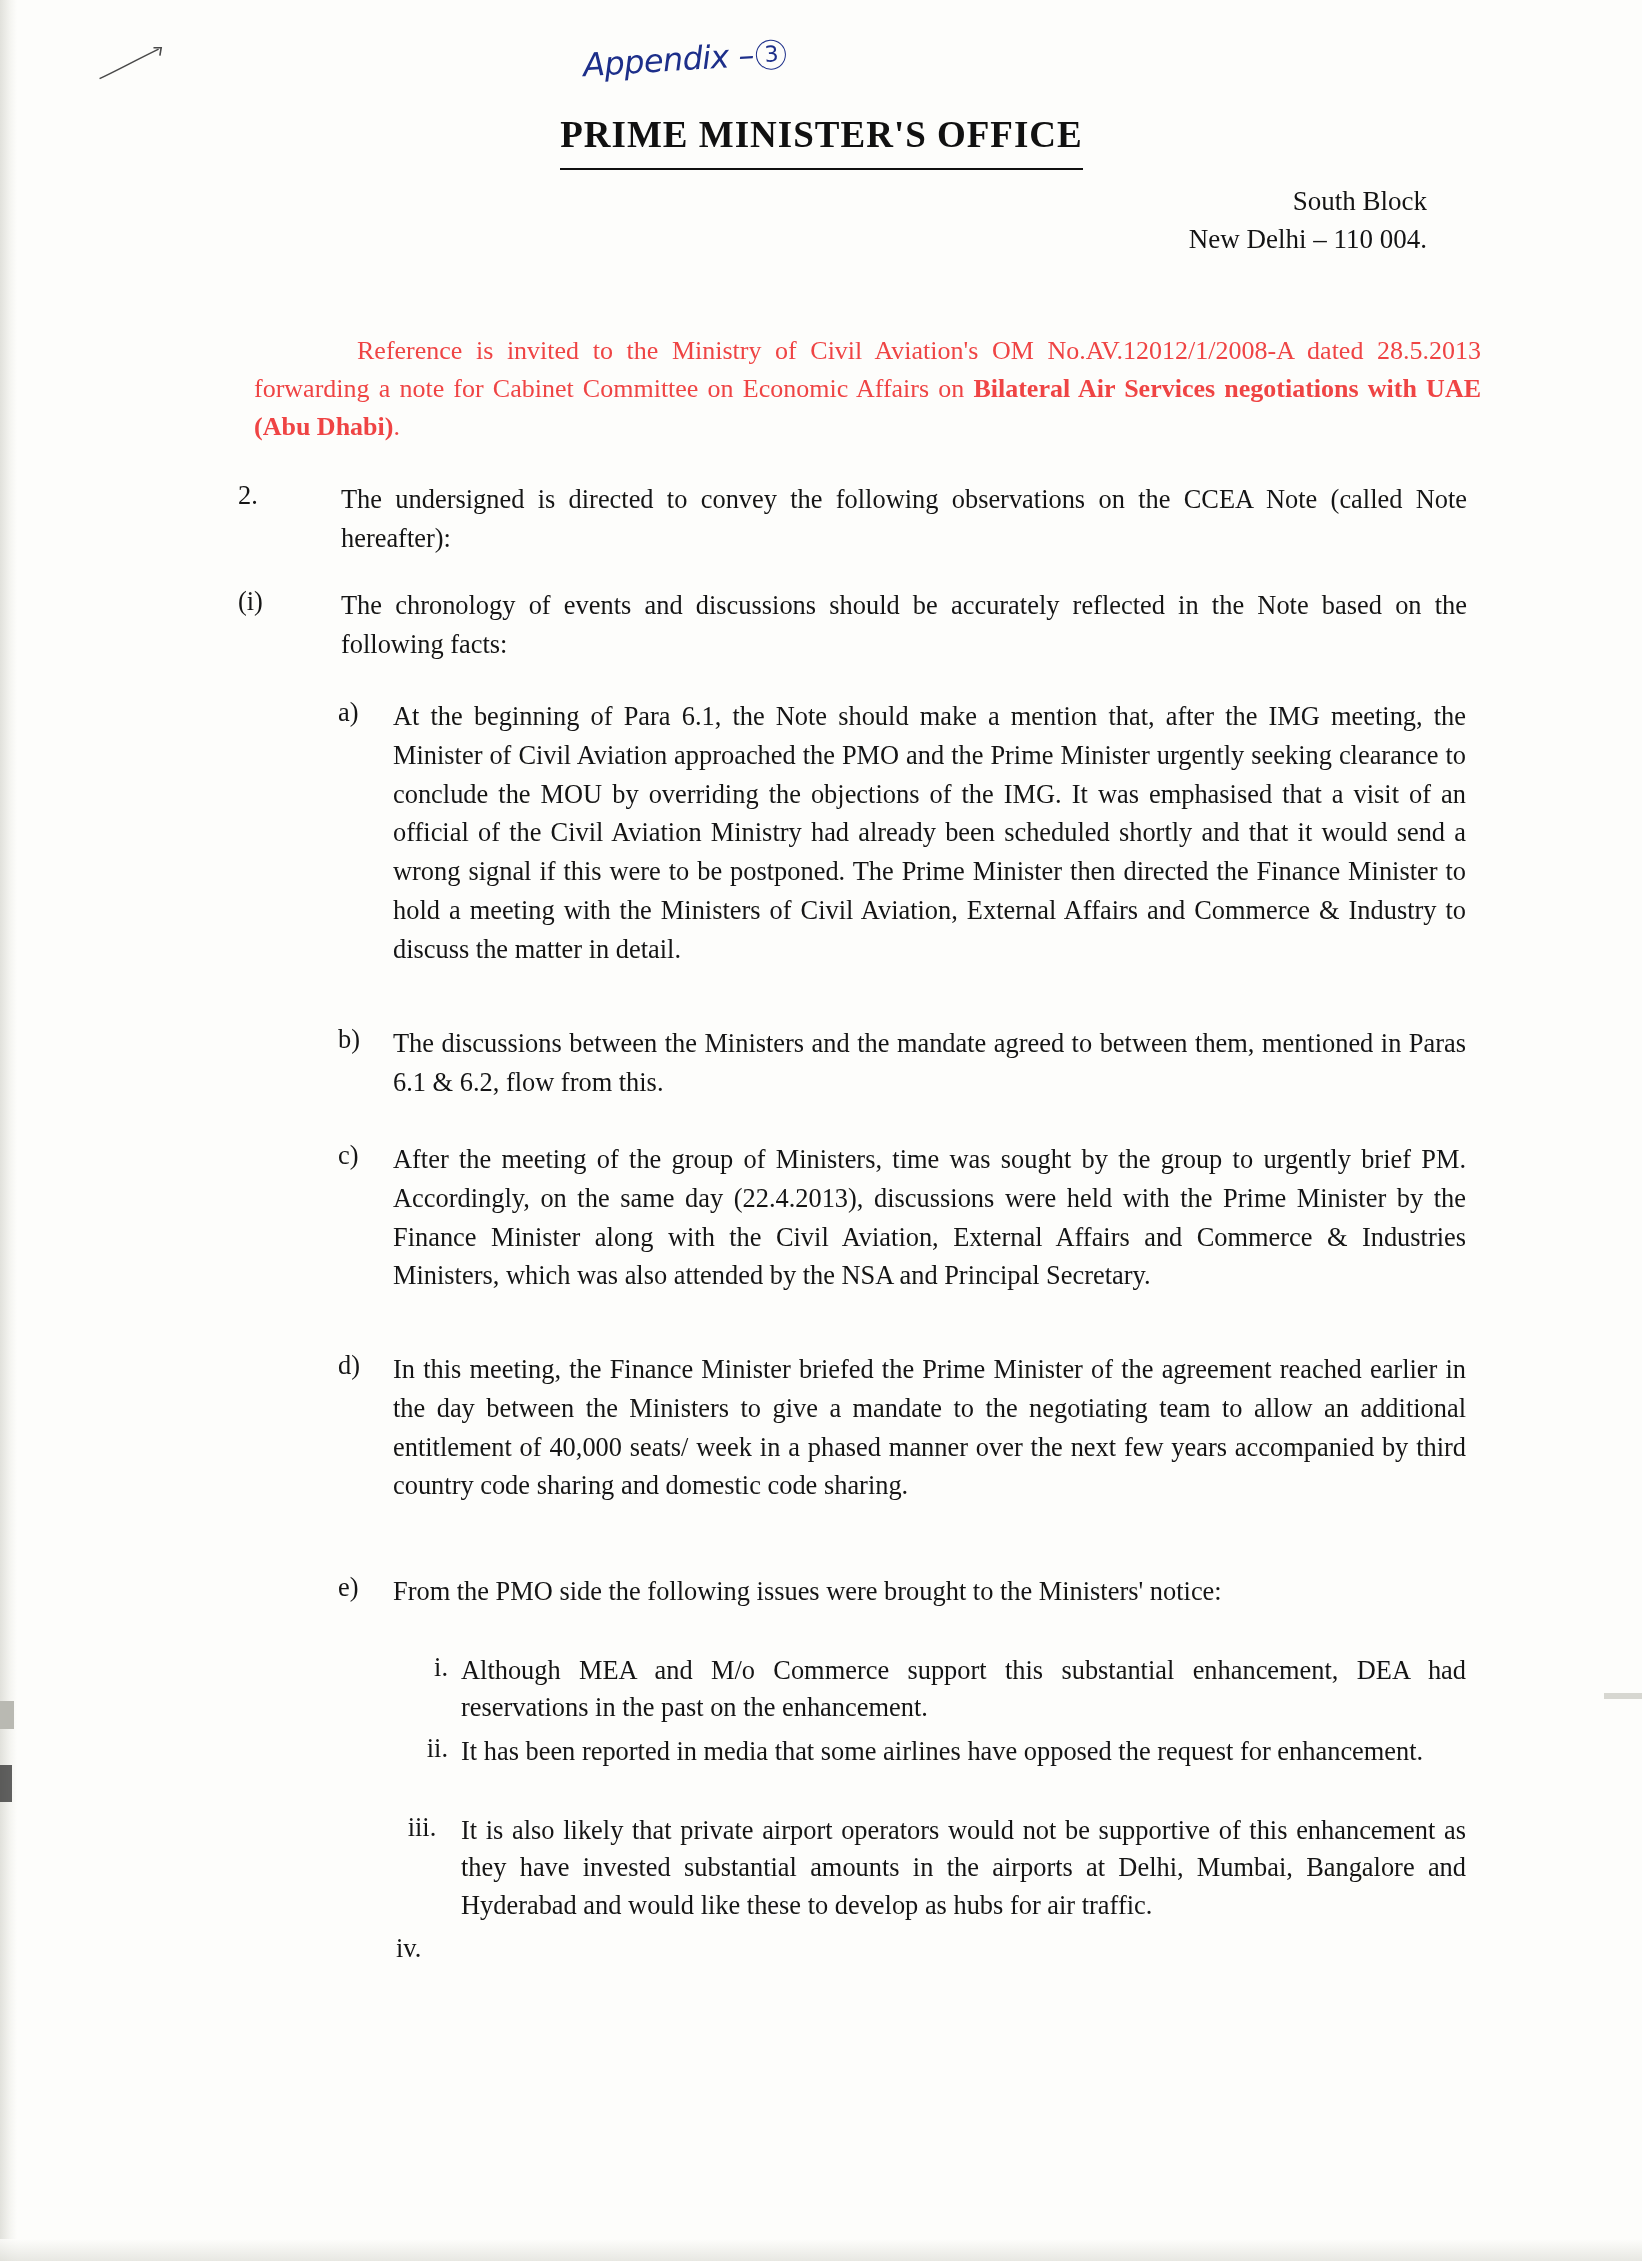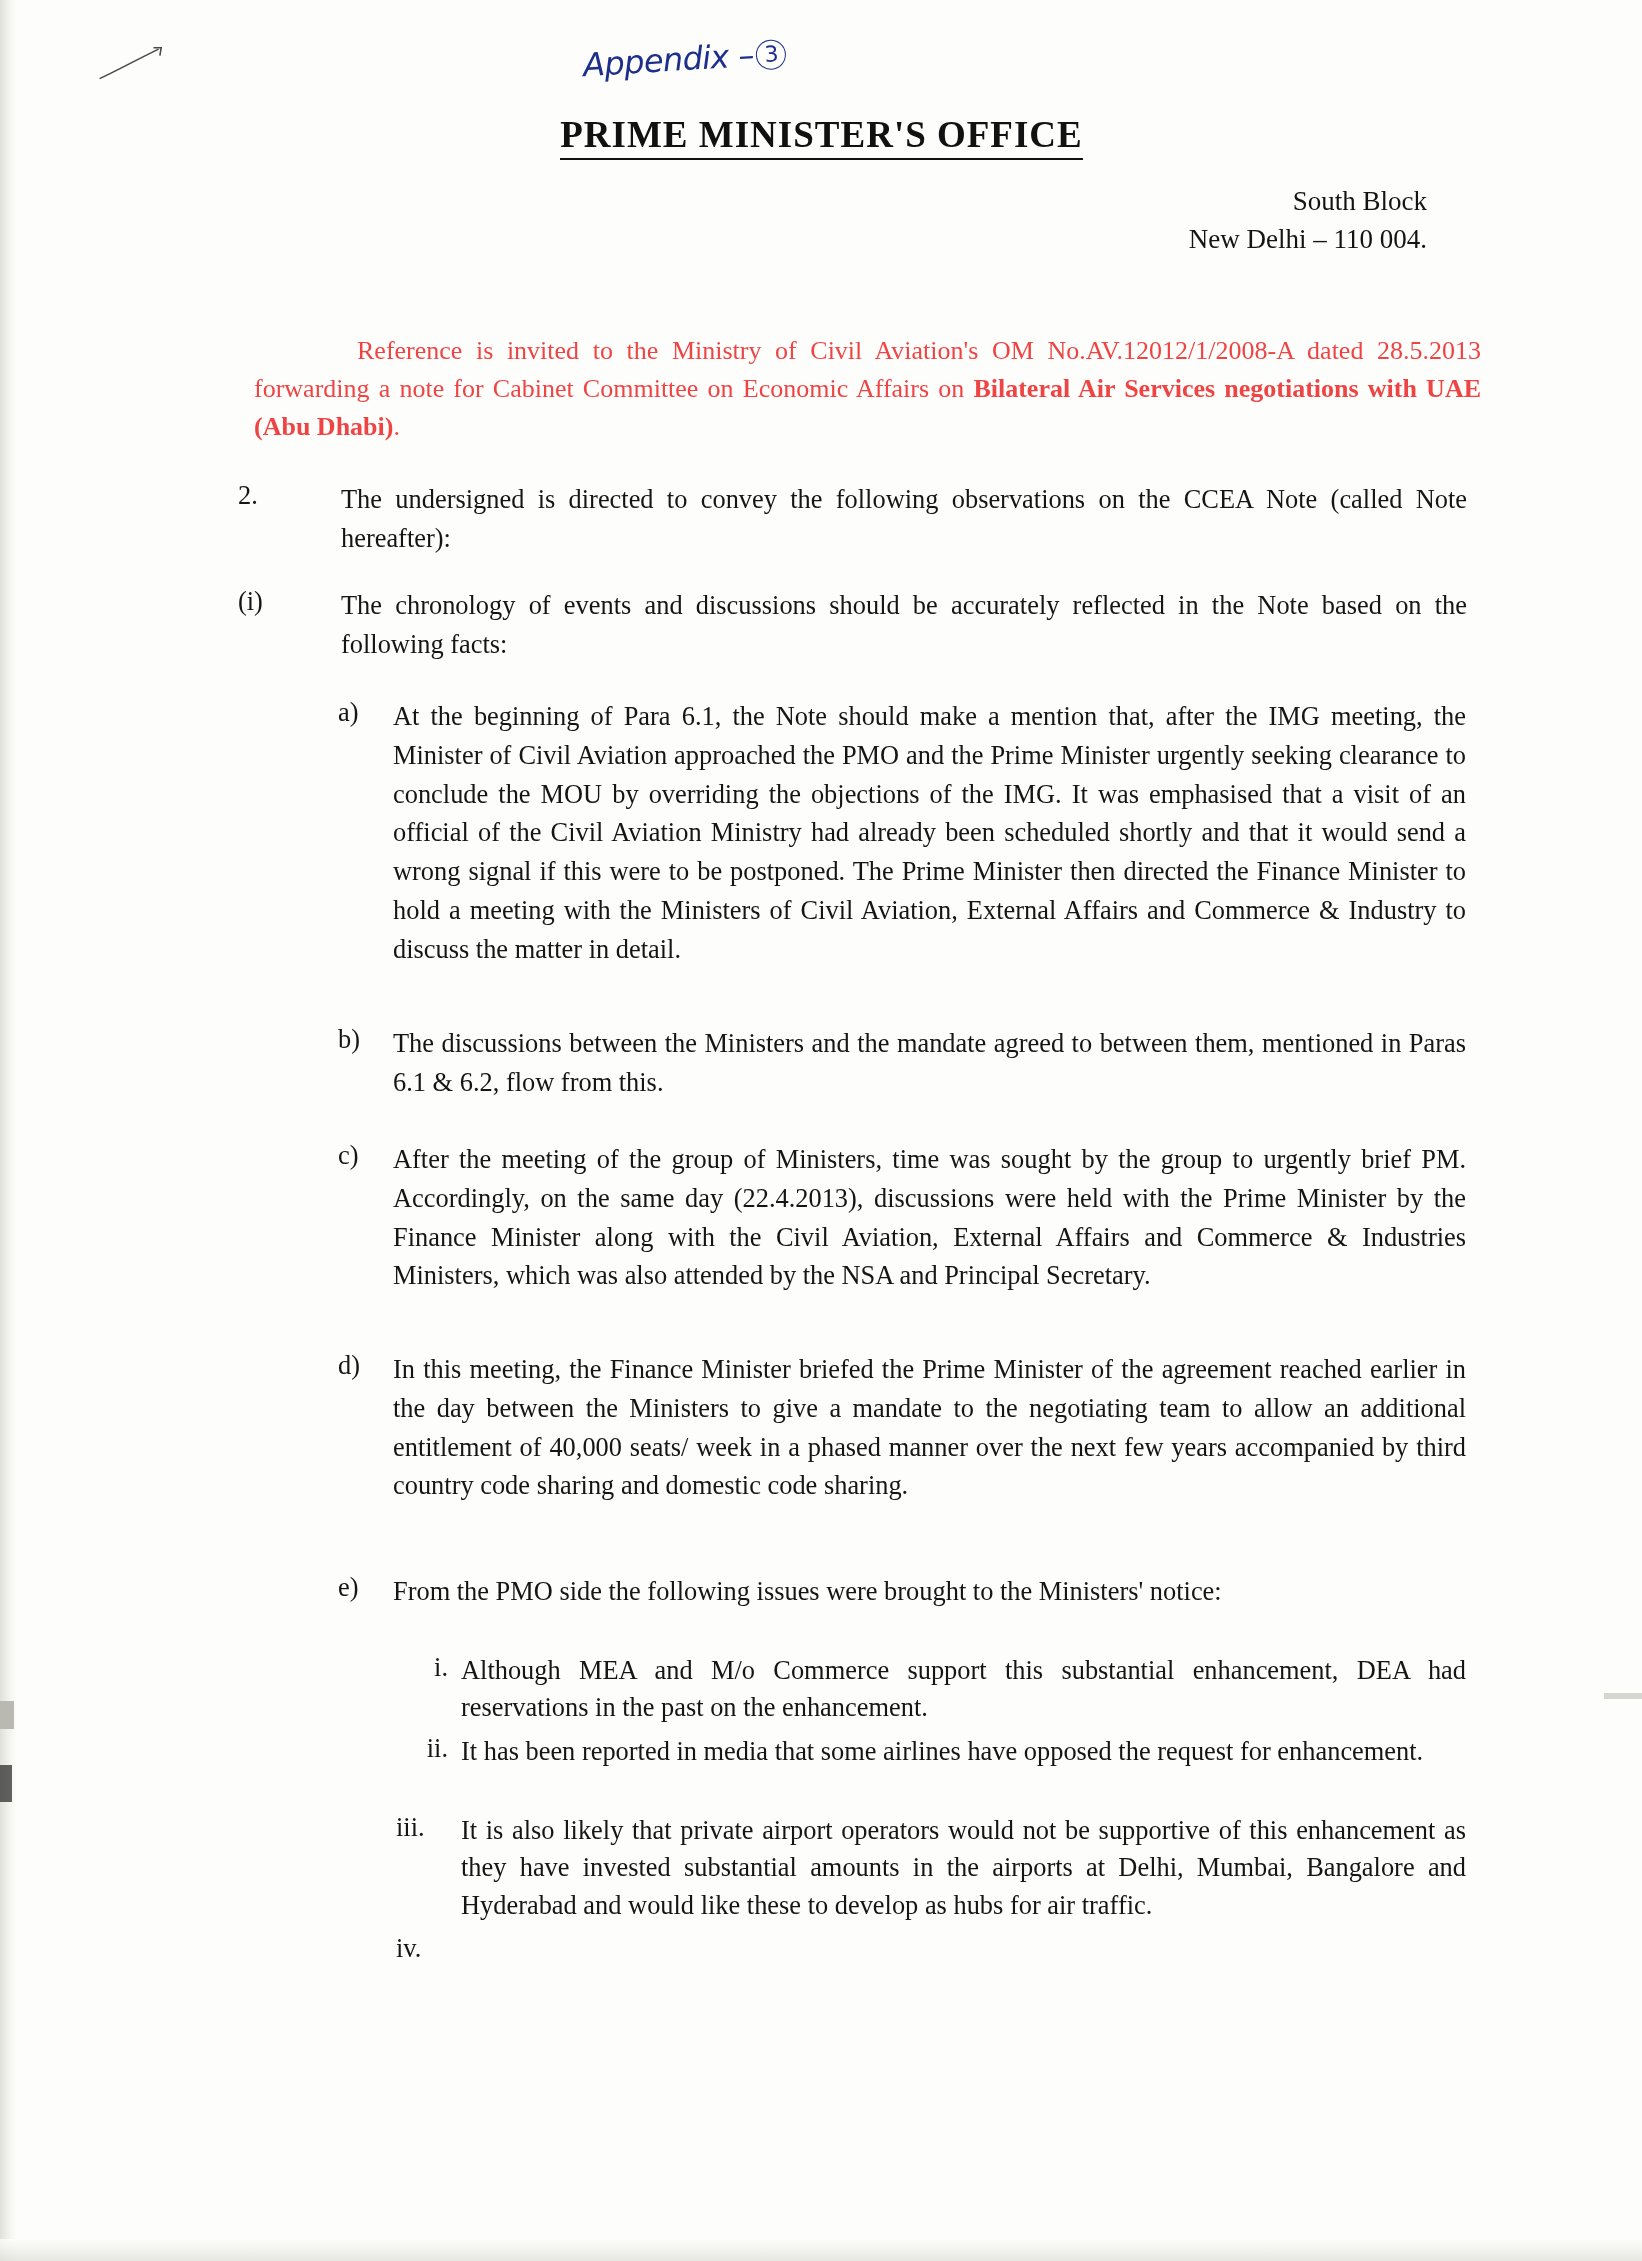--- a/index.html
+++ b/index.html
@@ -97,21 +97,21 @@
     top: 113px;
     width: 1643px;
     text-align: center;
     font-size: 37px;
     font-weight: bold;
     letter-spacing: 1px;
     color: #111;
   }
   .title span {
     border-bottom: 2.6px solid #111;
-    padding-bottom: 3px;
+    padding-bottom: 13px;
   }
 
   .addr {
     position: absolute;
     right: 216px;
     top: 182px;
     text-align: right;
     font-size: 27px;
     line-height: 1.42;
     color: #141414;
@@ -218,20 +218,20 @@
 
     <div class="marker" style="left:338px; top:1572px;">e)</div>
     <div class="lvl2" style="top:1572px;">From the PMO side the following issues were brought to the Ministers' notice:</div>
 
     <div class="marker" style="left:396px; top:1652px; width:52px; text-align:right;">i.</div>
     <div class="lvl3" style="top:1652px;">Although MEA and M/o Commerce support this substantial enhancement, DEA had reservations in the past on the enhancement.</div>
 
     <div class="marker" style="left:396px; top:1733px; width:52px; text-align:right;">ii.</div>
     <div class="lvl3" style="top:1733px;">It has been reported in media that some airlines have opposed the request for enhancement.</div>
 
-    <div class="marker" style="left:396px; top:1812px; width:52px; text-align:left;">iii.</div>
+    <div class="marker" style="left:396px; top:1812px; width:52px; text-align:center;">iii.</div>
     <div class="lvl3" style="top:1812px;">It is also likely that private airport operators would not be supportive of this enhancement as they have invested substantial amounts in the airports at Delhi, Mumbai, Bangalore and Hyderabad and would like these to develop as hubs for air traffic.</div>
 
     <div class="marker" style="left:396px; top:1933px; width:52px; ">iv.</div>
 
   </div>
 </div>
 
 
 </body></html>

